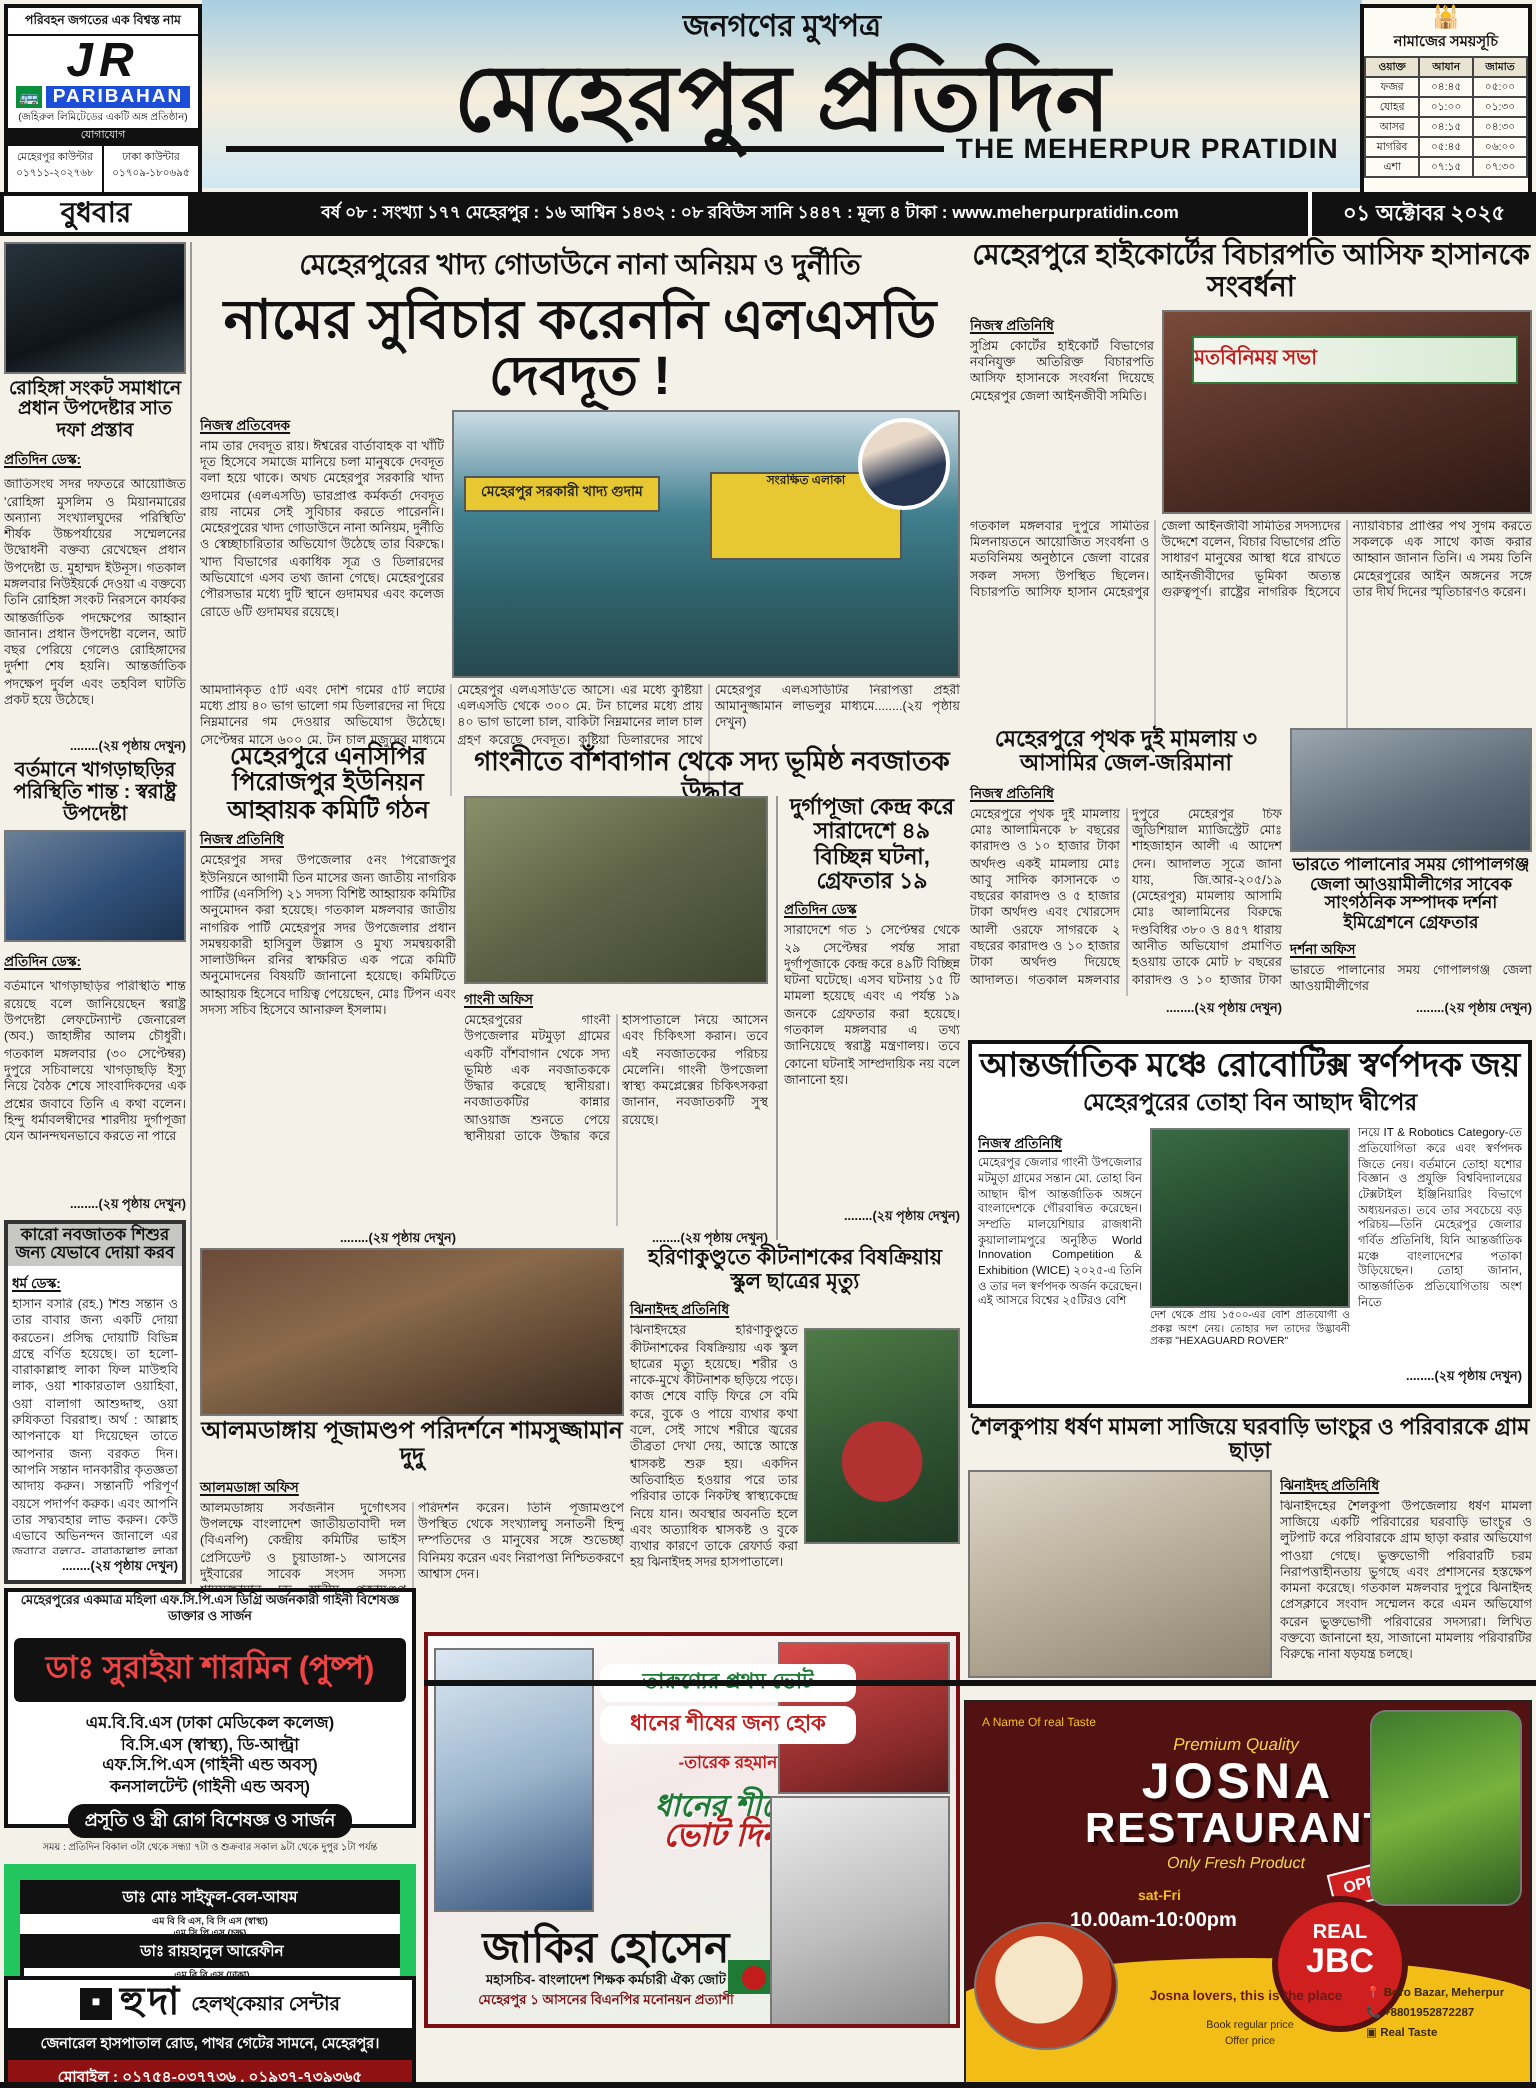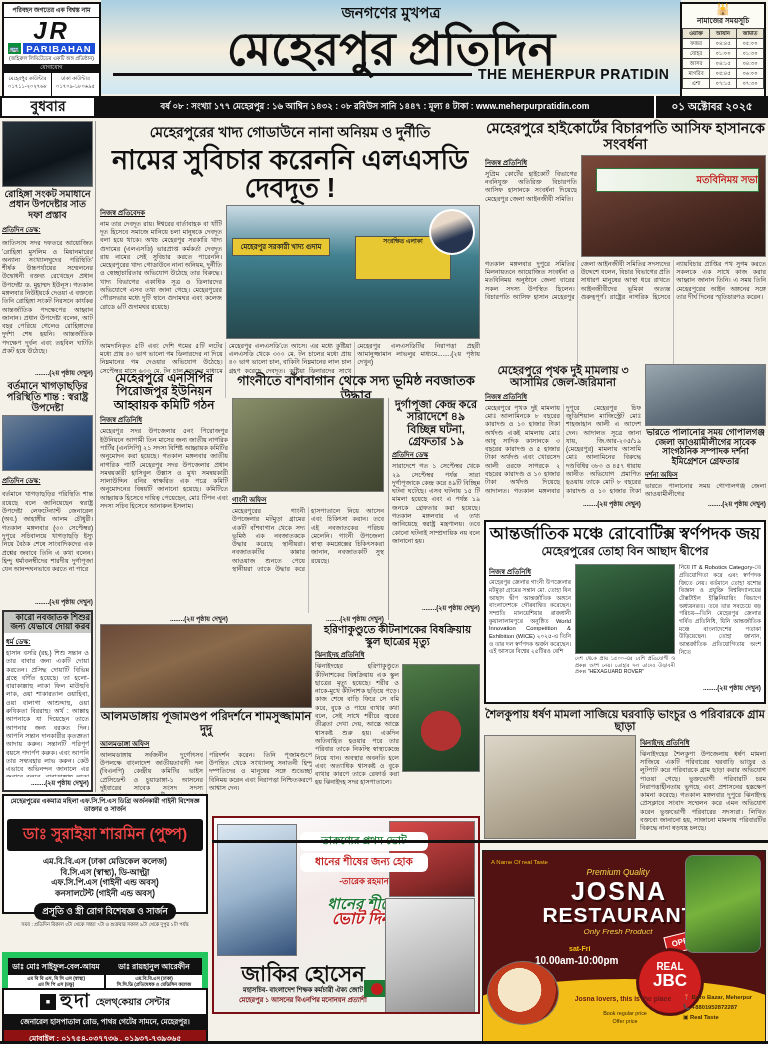--- a/index.html
+++ b/index.html
@@ -42,41 +42,41 @@
   .day-box{width:96px;background:#fff;border:2.5px solid #111;box-sizing:border-box;font-size:14px;font-weight:900;display:flex;align-items:center;justify-content:center;flex:none;}
   .issue-bar{flex:1;color:#fff;font-size:8.6px;font-weight:bold;display:flex;align-items:center;justify-content:center;}
   .date-box{width:112px;color:#fff;font-size:10.5px;font-weight:900;display:flex;align-items:center;justify-content:center;border-left:2px solid #fff;flex:none;}
   
   .left-col{position:absolute;left:2px;top:121px;width:94px;height:671px;display:flex;flex-direction:column;gap:2px;border-right:1px solid #999;padding-right:2px;box-sizing:border-box;}
   .ph-un{height:64px;background:linear-gradient(160deg,#27323a,#0e151a 60%,#3d4a52);}
   .ph-press{height:54px;background:linear-gradient(150deg,#6b7f96,#31507a 55%,#1d3450);}
   .h-left1{font-size:9.3px;}
   .h-left2{font-size:9.8px;}
   .dua-box{border:2px solid #333;background:#fff;display:flex;flex-direction:column;flex:1;}
-  .dua-head{background:#c7c7c3;font-size:8.4px;font-weight:900;text-align:right;line-height:1.15;padding:1px;}
+  .dua-head{background:#c7c7c3;font-size:8.4px;font-weight:900;text-align:center;line-height:1.15;padding:1px;}
   .dua-box .inner{padding:1px 2px;overflow:hidden;}
   
   .main-story{position:absolute;left:100px;top:121px;width:380px;height:247px;}
   .kicker{font-size:14px;font-weight:900;text-align:center;}
   .h-xl{font-size:27px;font-weight:900;text-align:center;line-height:1.05;margin:1px 0 2px 0;}
   .ms-row{display:flex;gap:4px;height:134px;}
   .ms-left{width:122px;flex:none;overflow:hidden;}
   .ph-godown{flex:1;background:linear-gradient(180deg,#c9dbe4 0%,#93b5c2 16%,#41808f 38%,#2e6069 70%,#27494e 100%);}
   .sign{position:absolute;background:#e8c832;color:#222;font-weight:bold;border:1px solid #555;text-align:center;overflow:hidden;}
   .sign1{left:5px;top:32px;width:96px;height:16px;font-size:7px;line-height:16px;}
   .sign2{left:128px;top:30px;width:92px;height:40px;font-size:6px;line-height:1.3;padding:1px;}
   .inset-circle{position:absolute;right:4px;top:3px;width:42px;height:42px;border-radius:50%;border:2px solid #fff;background:linear-gradient(160deg,#e8d9c9 30%,#26344f 62%);}
   .ms-bottom{margin-top:3px;height:56px;}
   
   .sorb{position:absolute;left:485px;top:121px;width:281px;height:240px;}
   .h-sorb{font-size:14.2px;}
   .sorb-row{display:flex;gap:4px;height:102px;margin-top:2px;}
   .sorb-left{width:92px;flex:none;overflow:hidden;}
   .ph-meeting{flex:1;background:linear-gradient(160deg,#7a4a3a,#4a2a22 60%,#2e1a14);}
-  .banner{position:absolute;left:14px;top:12px;right:6px;height:22px;background:linear-gradient(90deg,#f3f6ef,#d7ead2);border:1px solid #2e7a3a;color:#c21d1d;font-size:10px;font-weight:900;text-align:right;line-height:22px;}
+  .banner{position:absolute;left:14px;top:12px;right:6px;height:22px;background:linear-gradient(90deg,#f3f6ef,#d7ead2);border:1px solid #2e7a3a;color:#c21d1d;font-size:10px;font-weight:900;text-align:left;line-height:22px;}
   .sorb-body{margin-top:3px;height:104px;}
   
   .ncp{position:absolute;left:100px;top:372px;width:128px;height:248px;}
   .h-ncp{font-size:12px;}
   .gangni-h{position:absolute;left:232px;top:374px;width:248px;font-size:13px;}
   .gangni{position:absolute;left:232px;top:398px;width:152px;height:222px;}
   .ph-baby{height:92px;background:linear-gradient(150deg,#8a8f6a,#5d6247 50%,#3f4430);}
   .durga{position:absolute;left:388px;top:398px;width:92px;height:222px;border-left:1px solid #999;padding-left:3px;box-sizing:border-box;}
   .h-durga{font-size:11px;}
   .porthok{position:absolute;left:485px;top:364px;width:156px;height:152px;}
@@ -106,21 +106,21 @@
   .ph-crowd{height:82px;background:linear-gradient(160deg,#6a4a3a,#8a6a4a 40%,#3a2a20);}
   .h-alam{font-size:11.5px;margin-top:2px;}
   .alam-body{height:56px;margin-top:1px;}
   
   .dr1{position:absolute;left:2px;top:794px;width:206px;height:120px;border:2.5px solid #111;background:#fff;box-sizing:border-box;text-align:center;padding:1px;}
   .dr1-top{font-size:6.4px;font-weight:bold;line-height:1.25;}
   .dr1-name{background:#111;color:#ef4444;font-size:15.5px;font-weight:900;margin:6px 2px;padding:3px 0;border-radius:3px;}
   .dr1-qual{font-size:8.2px;font-weight:bold;line-height:1.3;}
   .dr1-spec{display:inline-block;background:#111;color:#fff;font-size:8.8px;font-weight:bold;border-radius:8px;padding:1px 8px;margin-top:1px;}
   .dr1-hours{font-size:4.9px;margin-top:1px;}
-  .twodoc{position:absolute;left:2px;top:952px;width:206px;height:70px;display:flex;border:6px solid #22c55e;box-sizing:border-box;background:#fff;text-align:center;}
+  .twodoc{position:absolute;left:2px;top:932px;width:206px;height:70px;display:flex;border:8px solid #22c55e;box-sizing:border-box;background:#fff;text-align:center;flex-direction:column;}
   .twodoc>div{flex:1;overflow:hidden;}
   .twodoc>div+div{border-left:2px solid #111;}
   .td-name{background:#111;color:#fff;font-size:7.6px;font-weight:900;padding:2px 0;}
   .td-quals{font-size:4.7px;line-height:1.35;font-weight:bold;padding:1px;}
   .td-hours{font-size:4.5px;border-top:1px solid #888;padding:1px;}
   .huda{position:absolute;left:2px;top:988px;width:206px;height:54px;border:2px solid #111;box-sizing:border-box;background:#fff;text-align:center;}
   .huda-row{display:flex;align-items:center;justify-content:center;gap:4px;height:24px;}
   .huda-mark{width:16px;height:16px;background:#111;color:#fff;font-size:7px;line-height:16px;flex:none;}
   .huda-logo{font-size:19px;font-weight:900;letter-spacing:2px;}
   .huda-type{font-size:9.5px;font-weight:bold;}

